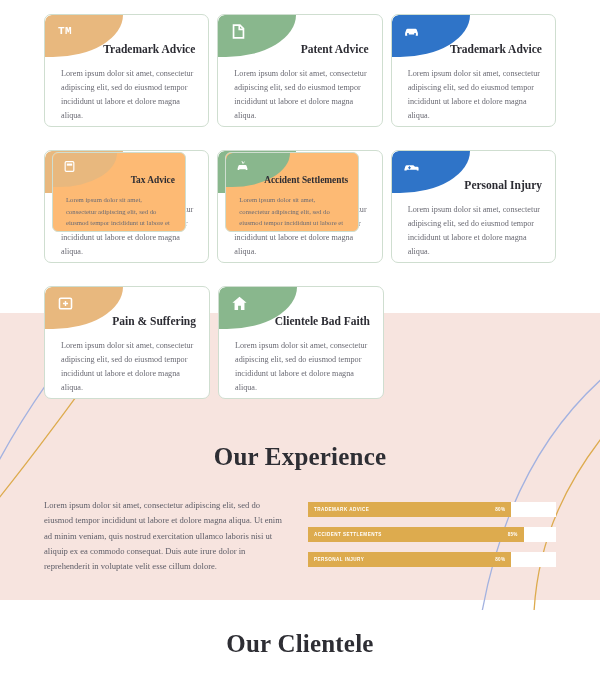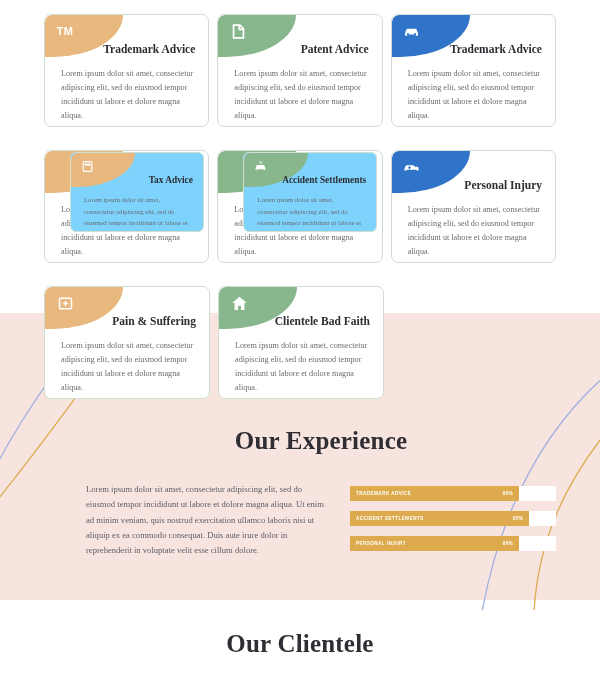--- a/index.html
+++ b/index.html
@@ -41,50 +41,50 @@
     border-top-left-radius:6px;
   }
   .ribbon.orange { background:#e8b87e; }
   .ribbon.green  { background:#89b78d; }
   .ribbon.blue   { background:#2f74c8; }
   .ribbon-icon {
     position:absolute; left:10px; top:6px;
     width:20px; height:20px;
     color:#ffffff; fill:#ffffff;
     font-size:11px; font-weight:bold;
-    font-family:Liberation Sans, sans-serif;
+    font-family:Liberation Mono, monospace;
     display:flex; align-items:center; justify-content:center;
     letter-spacing:.5px;
   }
   .ribbon-icon svg { width:17px; height:17px; display:block; }
   .card-title {
     position:absolute; right:13px; top:28px;
     font-size:11.5px; font-weight:bold; color:#2c2c33;
     font-family:"Liberation Serif", serif;
     white-space:nowrap;
   }
   .card-body {
     position:absolute; left:16px; top:52px; right:14px;
     font-size:8.2px; line-height:1.72; color:#6b6b74;
   }
 
   
   .card-ghost {
-    position:absolute; left:25px; top:1px; width:82%; height:72%;
-    background:#7dd3fc; border:1px solid #cfded0;
+    position:absolute; left:7px; top:1px; width:82%; height:72%;
+    background:#fdba74; border:1px solid #cfded0;
     border-radius:6px; overflow:hidden; z-index:2;
   }
   .card-ghost .ribbon { width:64px; height:34px; border-bottom-right-radius:58px 34px; }
   .card-ghost .ribbon-icon { left:8px; top:5px; width:16px; height:16px; font-size:9px; }
   .card-ghost .ribbon-icon svg { width:13px; height:13px; }
   .card-ghost .card-title { right:10px; top:22px; font-size:9.4px; }
   .card-ghost .card-body { left:13px; top:41px; right:11px; font-size:6.7px; line-height:1.74; }
 
   
-  .experience { position:absolute; left:0; top:313px; width:600px; z-index:4;padding-left:42px; }
+  .experience { position:absolute; left:0; top:329px; width:600px; z-index:4; }
   .section-title {
     text-align:center; font-size:25px; font-weight:bold;
     color:#2e2e34; letter-spacing:.2px;
     font-family:"Liberation Serif", serif;
   }
   .exp-title { padding-top:114px; }
   .exp-cols { display:flex; padding:27px 44px 0 44px; gap:18px; align-items:flex-start; }
   .exp-text { width:246px; font-size:8.6px; line-height:1.78; color:#5d5d67; }
   .bars { flex:1; padding-top:4px; display:flex; flex-direction:column; gap:10px; }
   .bar {

